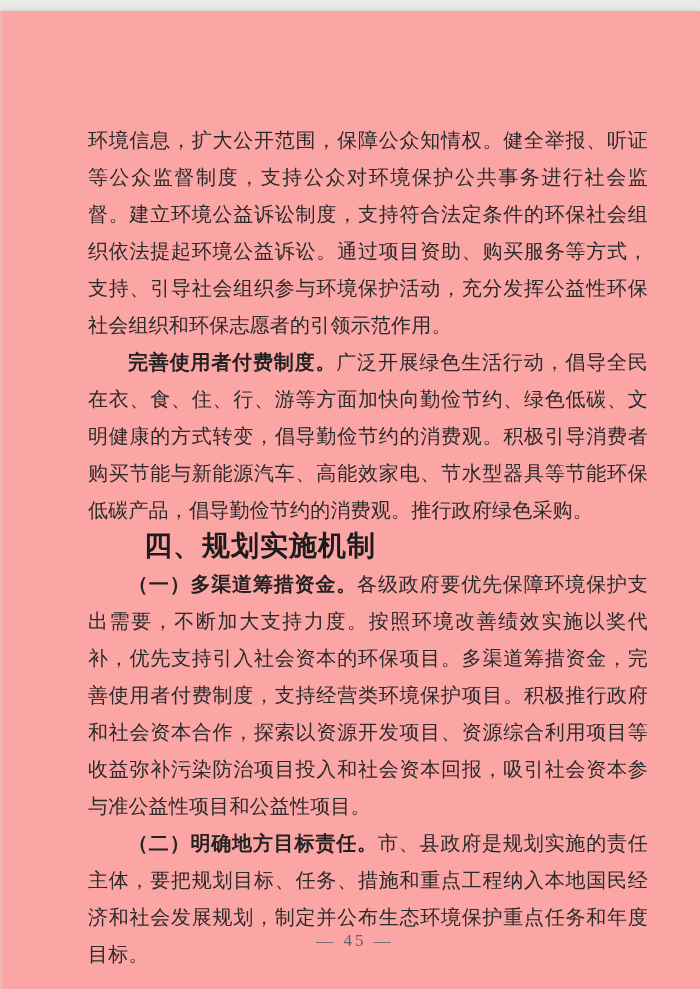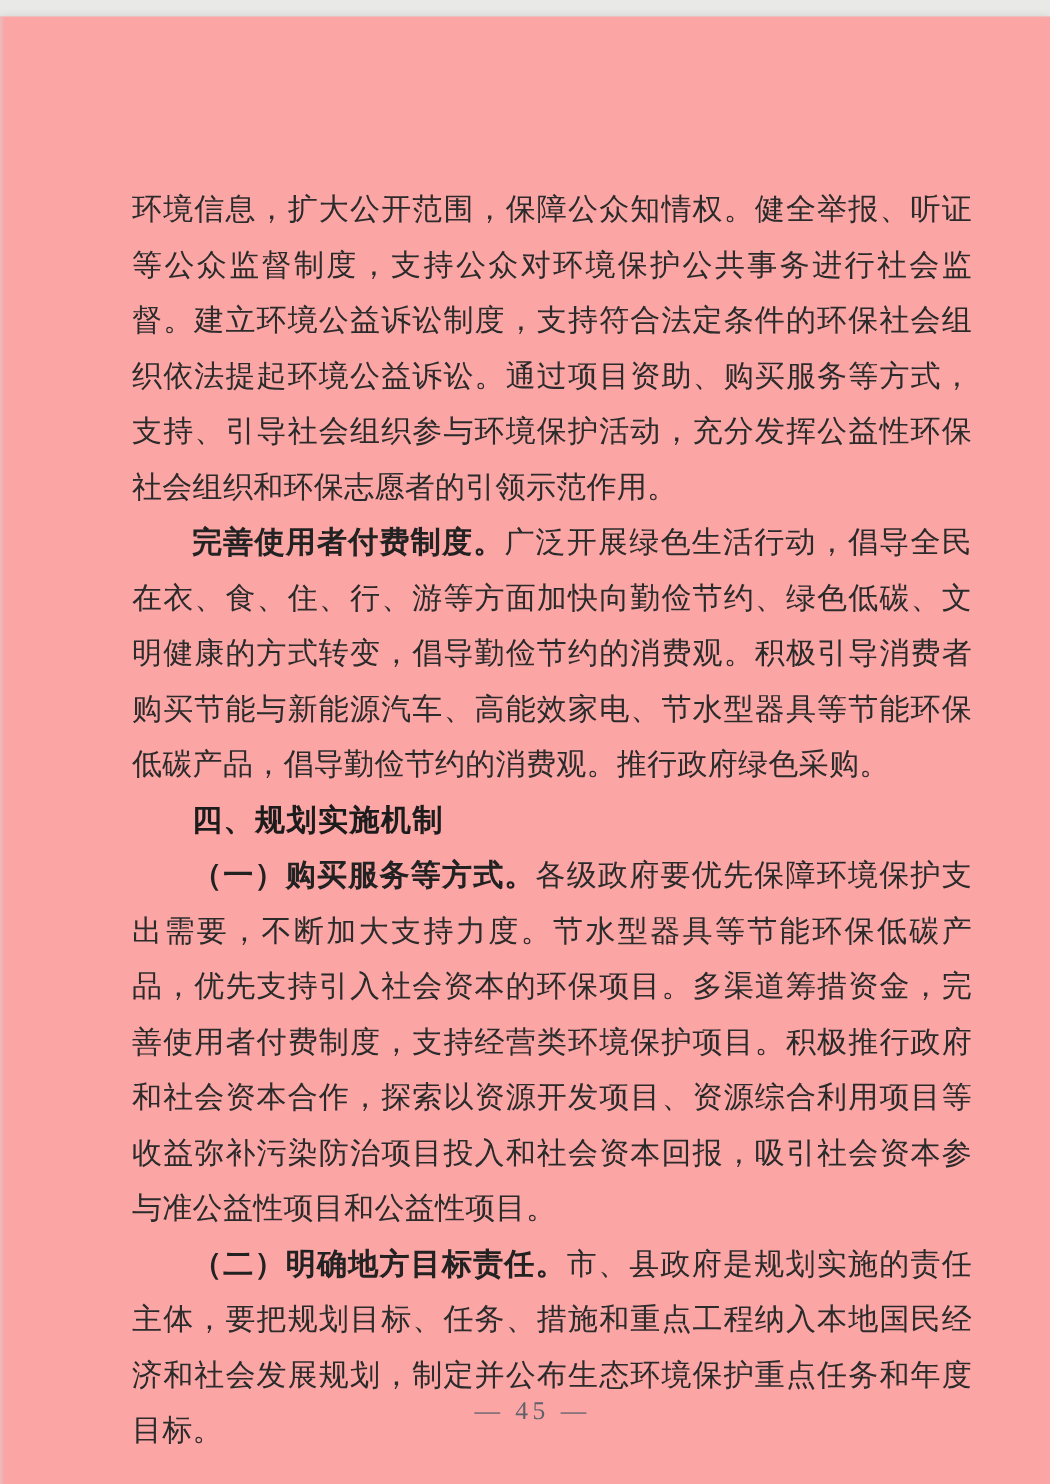--- a/index.html
+++ b/index.html
@@ -43,23 +43,23 @@
     color: #2b2b2b;
     text-align: justify;
     text-justify: inter-character;
     letter-spacing: 0.2px;
     word-break: break-all;
   }
   .para.indent { text-indent: 2em; }
   .para .lead { font-weight: 700; color: #222; }
   .section-heading {
     margin: 0;
-    font-family: Liberation Sans, sans-serif;
+    font-family: Liberation Mono, monospace;
     font-weight: 700;
-    font-size: 20px;
+    font-size: 28px;
     line-height: 37px;
     color: #1c1c1c;
     text-indent: 2em;
     letter-spacing: 1px;
   }
   .page-number {
     position: absolute;
     top: 920px;
     left: 88px;
     width: 560px;
@@ -79,21 +79,21 @@
   <div class="scan-edge-left"></div>
 
   <div class="content">
 
     <p class="para"><span>环境信息，扩大公开范围，保障公众知情权。健全举报、听证等公众监督制度，支持公众对环境保护公共事务进行社会监督。建立环境公益诉讼制度，支持符合法定条件的环保社会组织依法提起环境公益诉讼。通过项目资助、购买服务等方式，支持、引导社会组织参与环境保护活动，充分发挥公益性环保社会组织和环保志愿者的引领示范作用。</span></p>
 
     <p class="para indent"><span class="lead">完善使用者付费制度。</span><span>广泛开展绿色生活行动，倡导全民在衣、食、住、行、游等方面加快向勤俭节约、绿色低碳、文明健康的方式转变，倡导勤俭节约的消费观。积极引导消费者购买节能与新能源汽车、高能效家电、节水型器具等节能环保低碳产品，倡导勤俭节约的消费观。推行政府绿色采购。</span></p>
 
     <h2 class="section-heading">四、规划实施机制</h2>
 
-    <p class="para indent"><span class="lead">（一）购买服务等方式。</span><span>各级政府要优先保障环境保护支出需要，不断加大支持力度。节水型器具等节能环保低碳产品，优先支持引入社会资本的环保项目。多渠道筹措资金，完善使用者付费制度，支持经营类环境保护项目。积极推行政府和社会资本合作，探索以资源开发项目、资源综合利用项目等收益弥补污染防治项目投入和社会资本回报，吸引社会资本参与准公益性项目和公益性项目。</span></p>
+    <p class="para indent"><span class="lead">（一）多渠道筹措资金。</span><span>各级政府要优先保障环境保护支出需要，不断加大支持力度。按照环境改善绩效实施以奖代补，优先支持引入社会资本的环保项目。多渠道筹措资金，完善使用者付费制度，支持经营类环境保护项目。积极推行政府和社会资本合作，探索以资源开发项目、资源综合利用项目等收益弥补污染防治项目投入和社会资本回报，吸引社会资本参与准公益性项目和公益性项目。</span></p>
 
     <p class="para indent"><span class="lead">（二）明确地方目标责任。</span><span>市、县政府是规划实施的责任主体，要把规划目标、任务、措施和重点工程纳入本地国民经济和社会发展规划，制定并公布生态环境保护重点任务和年度目标。</span></p>
 
   </div>
 
   <div class="page-number">— 45 —</div>
 
   <div class="scan-edge-bottom"></div>
 
 </div>

